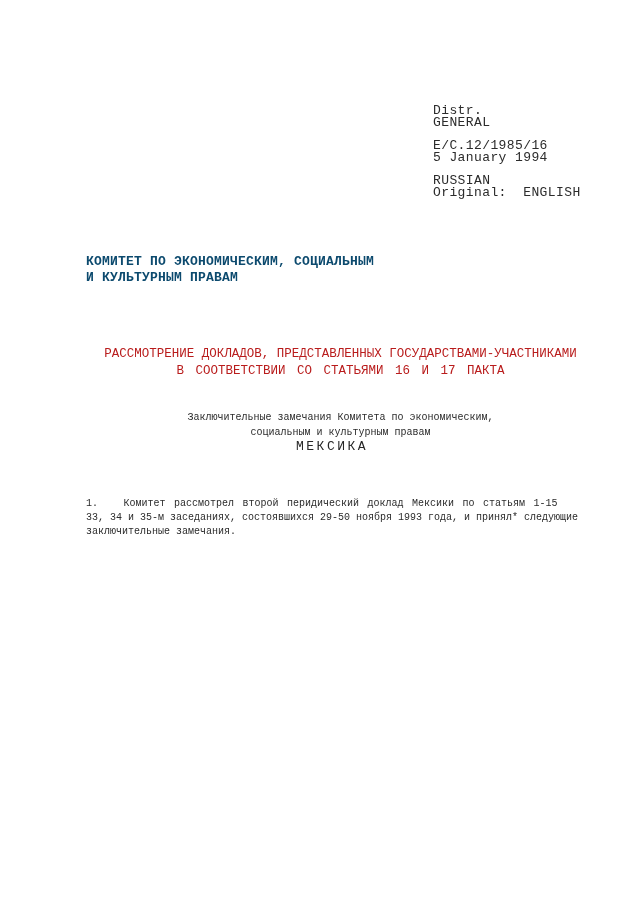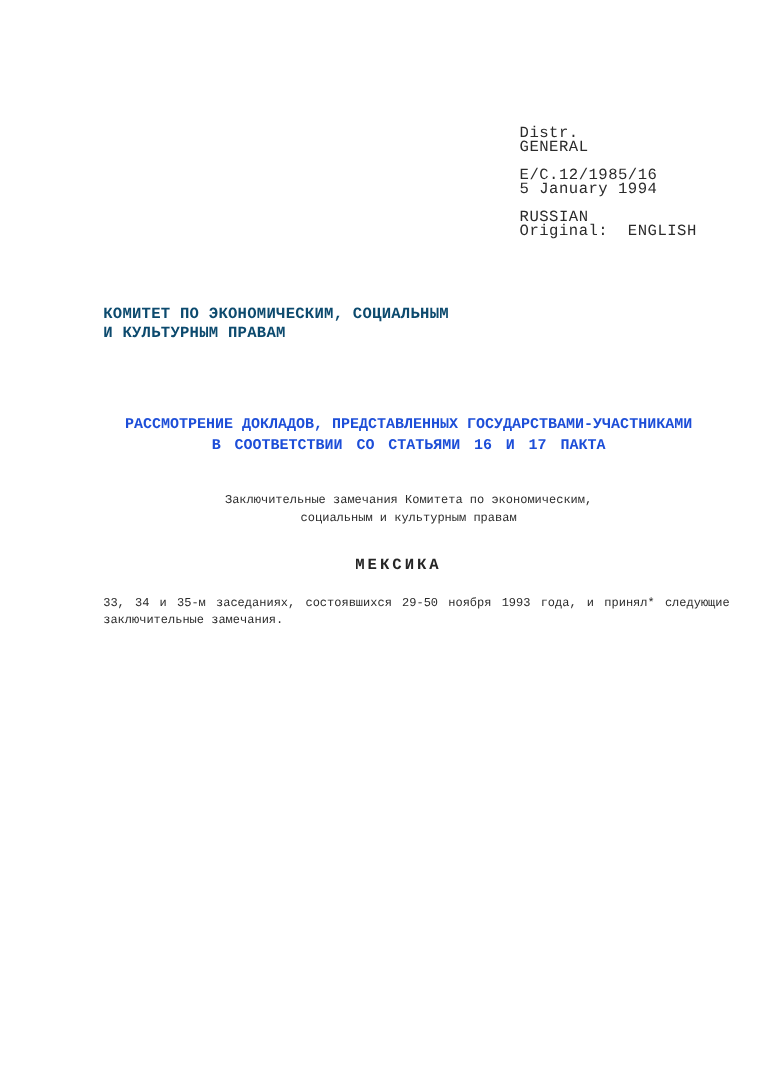--- a/index.html
+++ b/index.html
@@ -35,41 +35,41 @@
     letter-spacing: 0.2px;
     font-weight: bold;
     color: #0c4a6e;
   }
 
   
   #title-block {
     left: 86px; top: 346px; width: 509px;
     text-align: center;
     font-size: 12.5px; line-height: 16.5px;
-    font-weight: bold;
-    color: #1d4ed8;
+    font-weight: normal;
+    color: #b91c1c;
   }
   #title-block .title-line:nth-child(2) { word-spacing: 4px; }
 
   
   #subtitle-block {
     left: 86px; top: 410px; width: 509px;
     text-align: center;
     font-size: 10px; line-height: 15px;
   }
   #subtitle-block .subtitle-line {
     text-underline-offset: 2px;
   }
 
   
   #country {
-    left: 296px; top: 463px;
+    left: 296px; top: 439px;
     font-size: 13px;
     letter-spacing: 2.5px;
-    font-weight: bold;
+    font-weight: normal;
     color: #262626;
   }
 
   
   #paragraph-1 {
     left: 86px; top: 497px;
     font-size: 10px; line-height: 14px;
   }
   #paragraph-1 .para-line:first-child { word-spacing: 2.5px; }
 
@@ -125,20 +125,21 @@
   </div>
 
   <div id="subtitle-block" class="abs">
     <div class="txt subtitle-line">Заключительные замечания Комитета по экономическим,</div>
     <div class="txt subtitle-line">социальным и культурным правам</div>
   </div>
 
   <div id="country" class="abs txt">МЕКСИКА</div>
 
   <div id="paragraph-1" class="abs">
+    <div class="txt para-line">1.   Комитет рассмотрел второй перидический доклад Мексики по статьям 1-15</div>
     <div class="txt para-line">33, 34 и 35-м заседаниях, состоявшихся 29-50 ноября 1993 года, и принял* следующие</div>
     <div class="txt para-line">заключительные замечания.</div>
   </div>
 
   <div id="footnote-rule" class="abs"></div>
 
 
   <div id="footer-code" class="abs txt">GE.93-15048  (R)</div>
 
 </div>

